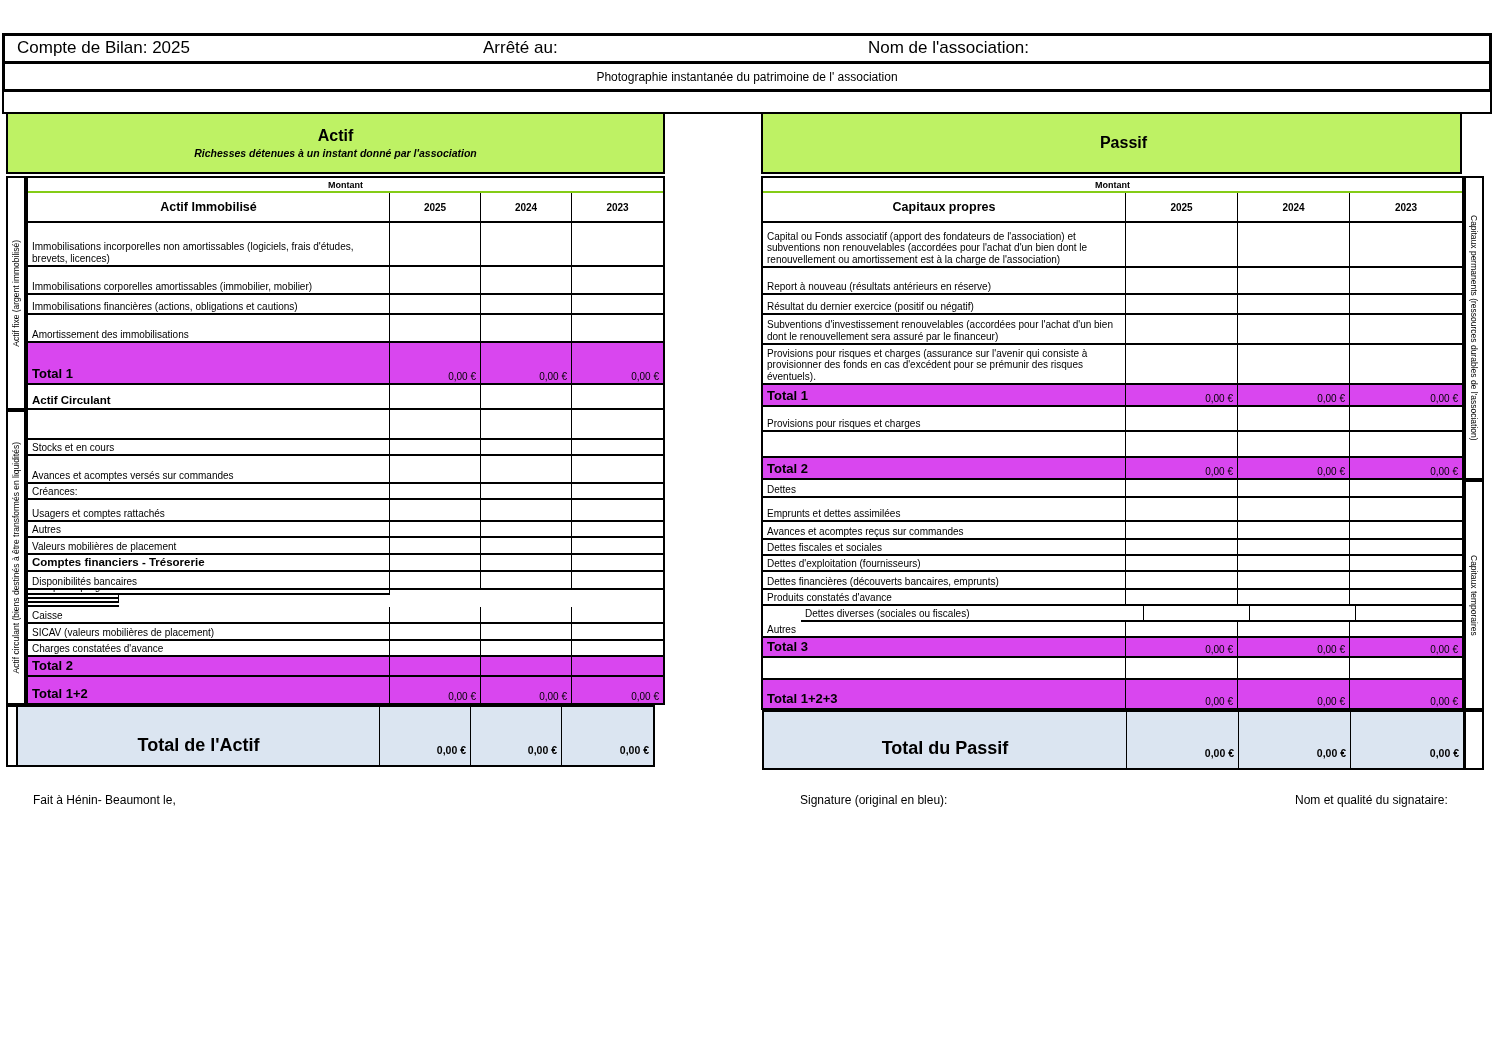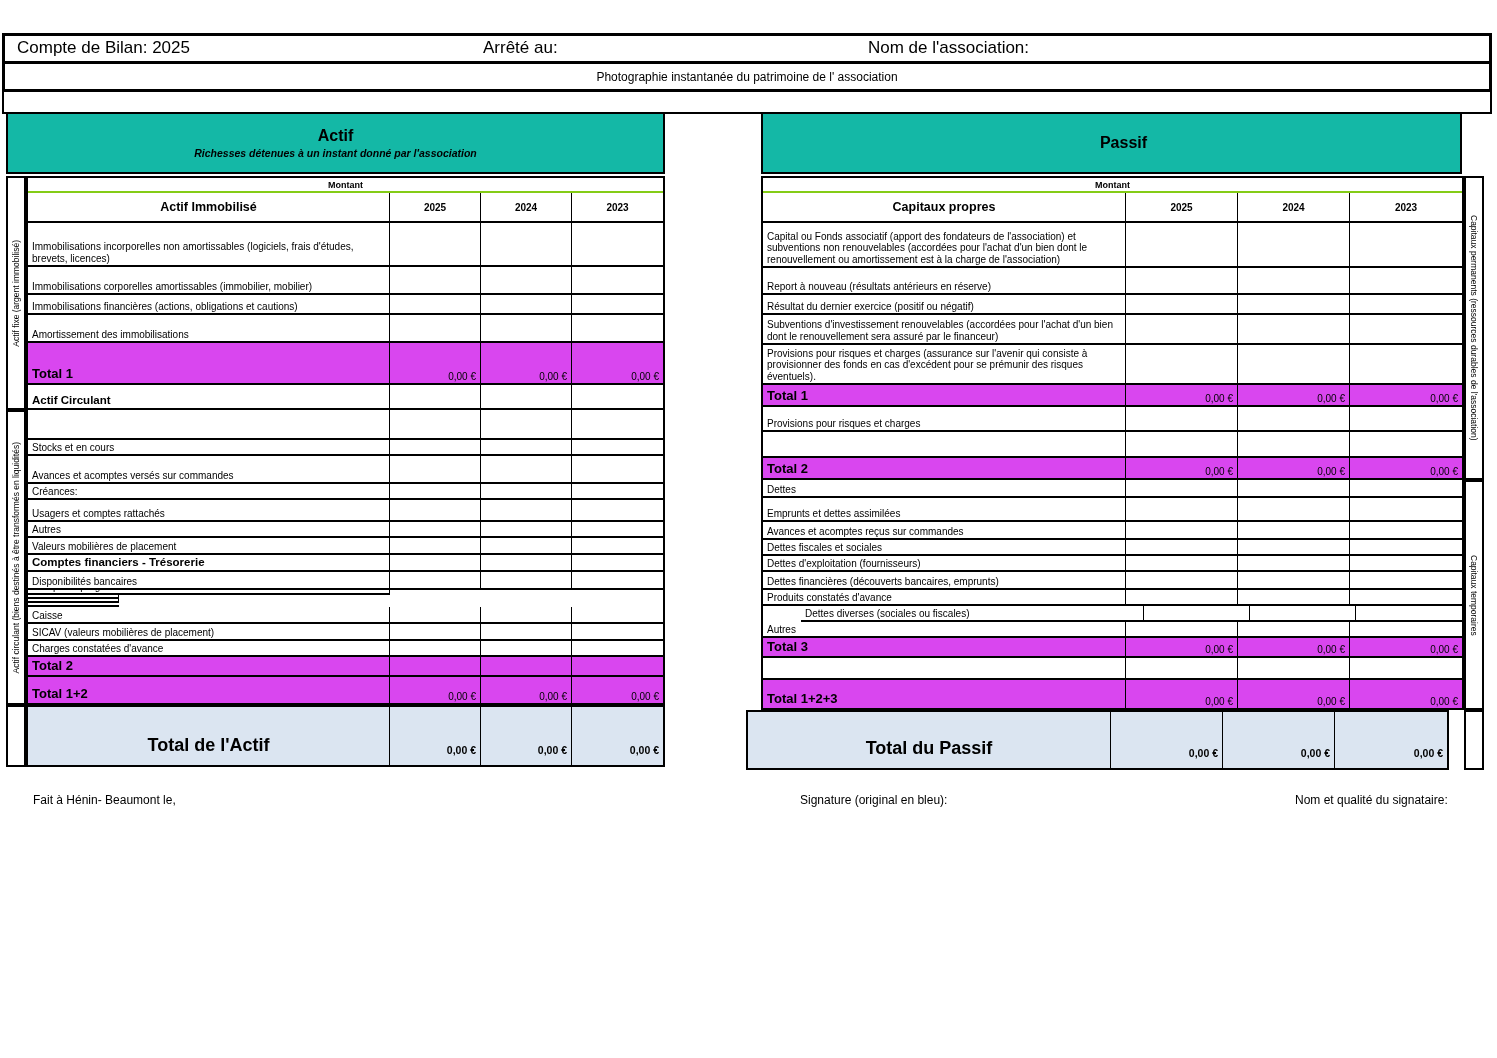--- a/index.html
+++ b/index.html
@@ -6,21 +6,21 @@
   body{width:1497px;height:1058px;position:relative;background:#fff;color:#000;
        font-family:"Liberation Sans", sans-serif;overflow:hidden;}
   .abs{position:absolute;}
   
   .bar1{left:2px;top:33px;width:1490px;height:31px;border:3px solid #000;box-sizing:border-box;}
   .bar1 span{position:absolute;top:2px;font-size:17px;white-space:nowrap;}
   .bar2{left:2px;top:64px;width:1490px;height:28px;border:3px solid #000;border-top:none;box-sizing:border-box;
         display:flex;align-items:center;justify-content:center;font-size:12px;}
   .bar3{left:2px;top:92px;width:1490px;height:22px;border:2px solid #000;border-top:none;box-sizing:border-box;}
   
-  .ttl{border:2px solid #000;background:#14b8a6;box-sizing:border-box;display:flex;flex-direction:column;
+  .ttl{border:2px solid #000;background:#bef264;box-sizing:border-box;display:flex;flex-direction:column;
        align-items:center;justify-content:center;text-align:center;}
   .ttl .t1{font-size:16px;font-weight:bold;}
   .ttl .t2{font-size:10.5px;font-weight:bold;font-style:italic;margin-top:2px;}
   
   .tbl{border:2px solid #000;border-bottom:none;box-sizing:content-box;background:#fff;}
   .mrow{border-bottom:2px solid #84cc16;display:flex;align-items:center;justify-content:center;
         font-weight:bold;font-size:9px;box-sizing:border-box;}
   .trow{display:flex;box-sizing:border-box;}
   .cell{box-sizing:border-box;border-right:1px solid #000;border-bottom:2px solid #000;display:flex;
         align-items:flex-end;overflow:hidden;}
@@ -203,21 +203,21 @@
     <div class="cell valc money last"></div>
   </div>
   <div class="trow total" style="height:28px;">
     <div class="cell lblc">Total 1+2</div>
     <div class="cell valc money">0,00 €</div>
     <div class="cell valc money">0,00 €</div>
     <div class="cell valc money last">0,00 €</div>
   </div>
 </div>
 
-<div class="abs bigbox L" style="left:26px;top:705px;width:639px;height:62px;">
+<div class="abs bigbox L" style="left:16px;top:705px;width:639px;height:62px;">
   <div class="cell lblc">Total de l'Actif</div>
   <div class="cell valc money">0,00 €</div>
   <div class="cell valc money">0,00 €</div>
   <div class="cell valc money last">0,00 €</div>
 </div>
 
 <div class="abs ttl" style="left:761px;top:112px;width:701px;height:62px;padding-left:24px;">
   <div class="t1">Passif</div>
 </div>
 
@@ -351,21 +351,21 @@
     <div class="cell valc money last"></div>
   </div>
   <div class="trow total" style="height:30px;">
     <div class="cell lblc">Total 1+2+3</div>
     <div class="cell valc money">0,00 €</div>
     <div class="cell valc money">0,00 €</div>
     <div class="cell valc money last">0,00 €</div>
   </div>
 </div>
 
-<div class="abs bigbox R" style="left:746px;top:710px;width:703px;height:60px;">
+<div class="abs bigbox R" style="left:762px;top:710px;width:703px;height:60px;">
   <div class="cell lblc">Total du Passif</div>
   <div class="cell valc money">0,00 €</div>
   <div class="cell valc money">0,00 €</div>
   <div class="cell valc money last">0,00 €</div>
 </div>
 
 <div class="abs strip" style="left:1464px;top:176px;width:20px;height:304px;">
   <span class="vdown">Capitaux permanents (ressources durables de l'association)</span>
 </div>
 <div class="abs strip" style="left:1464px;top:480px;width:20px;height:230px;">

